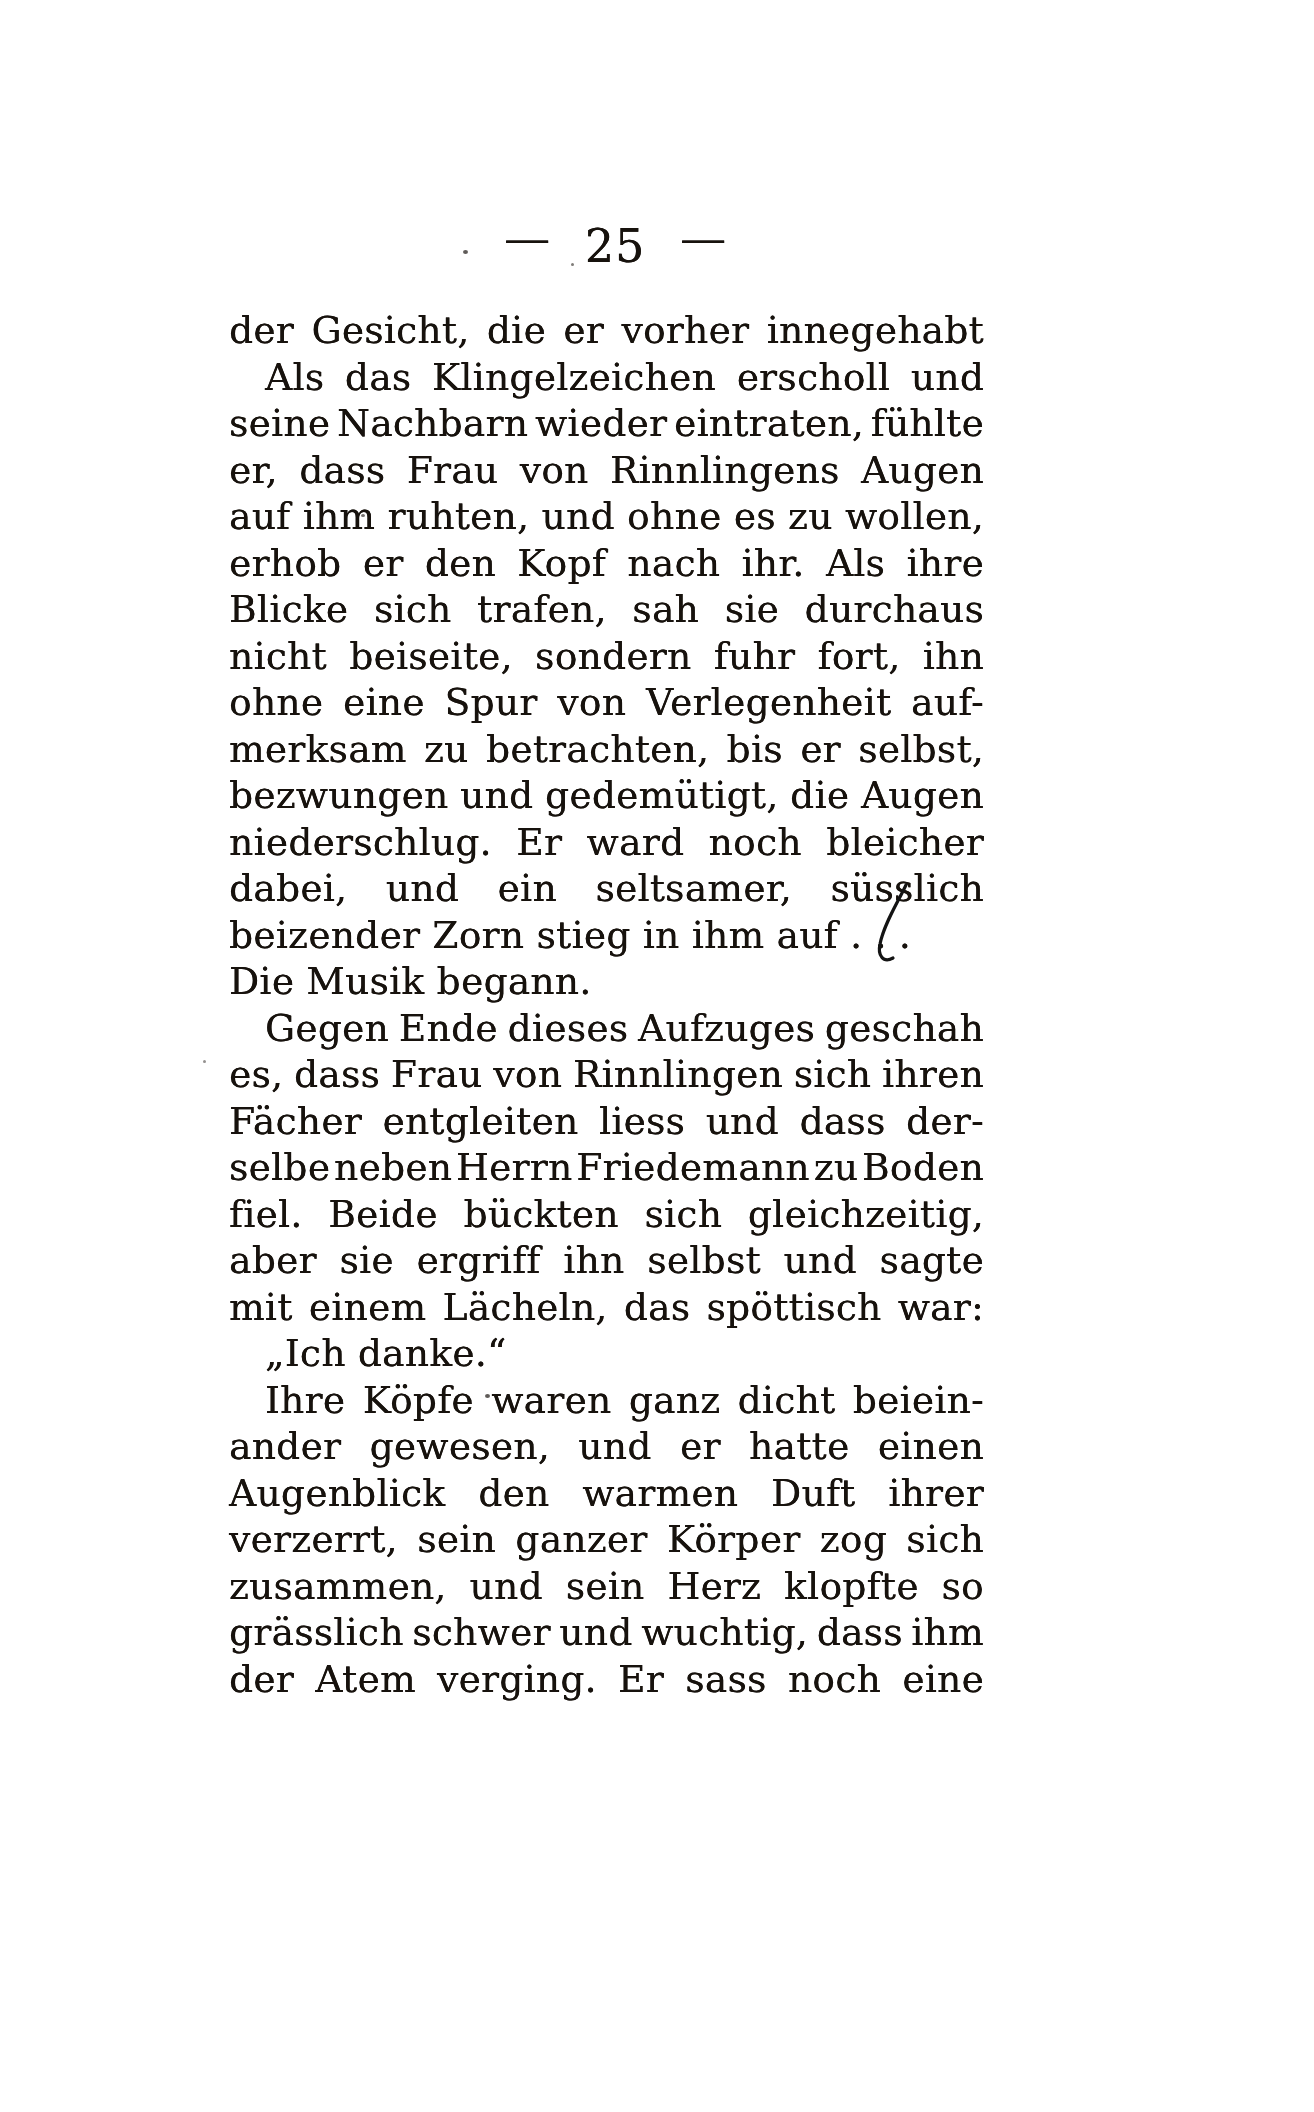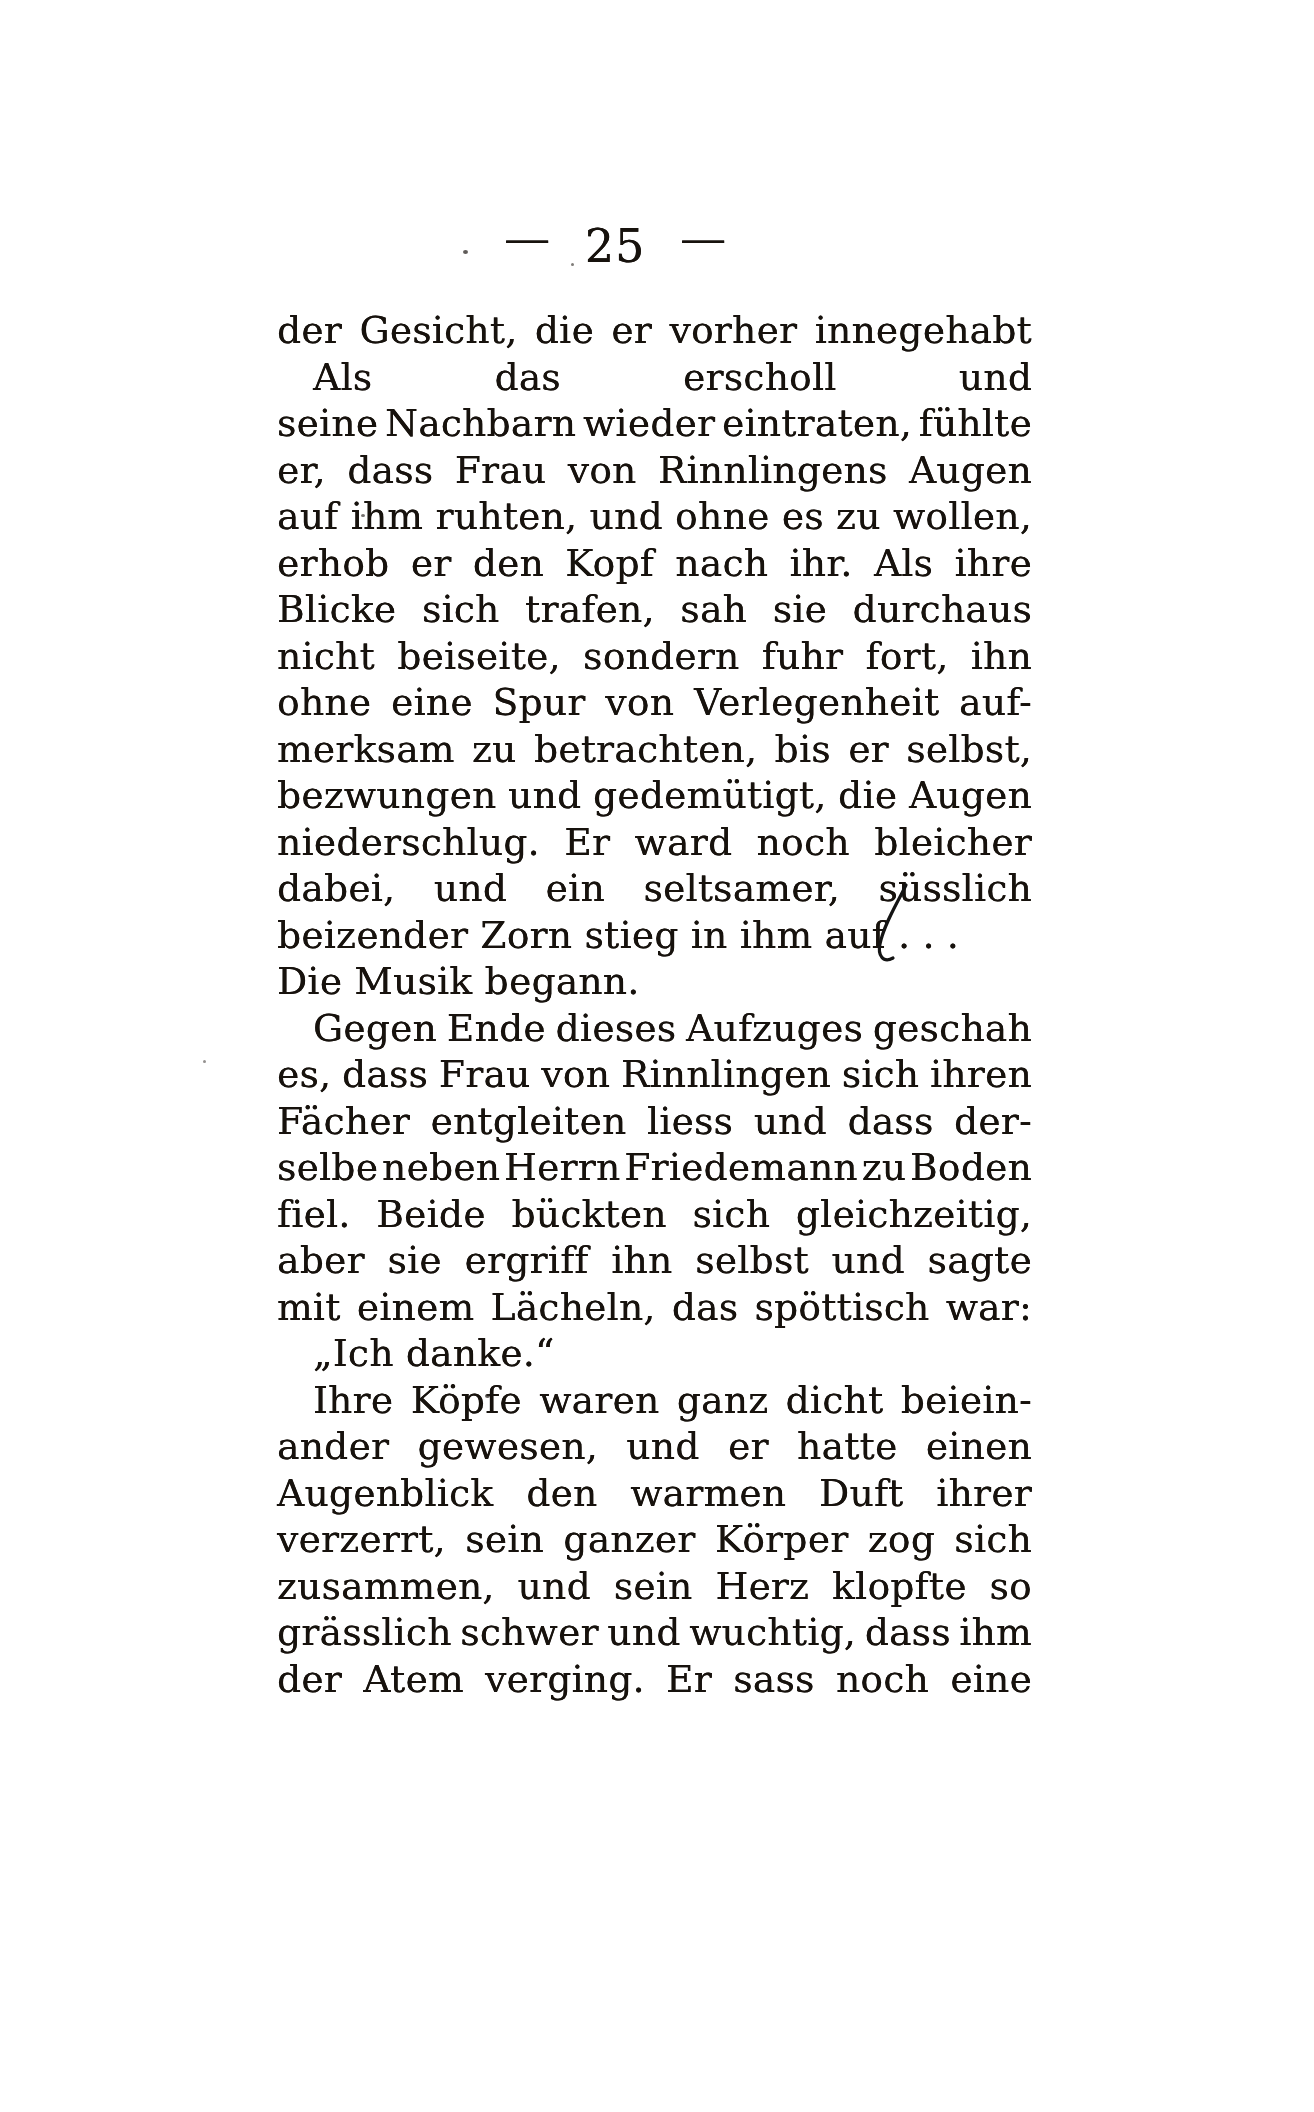--- a/index.html
+++ b/index.html
@@ -18,21 +18,21 @@
     left: 507px; top: 212px; width: 216px; height: 52px;
     display: flex; justify-content: space-between; align-items: center;
     font-size: 46px;
     text-shadow: 0.3px 0 0 currentColor;
   }
   .header .dash { font-size: 40px; transform: scaleX(1.15); }
   .header .pagenum { letter-spacing: 1px; margin-top: 16px; }
 
   .text-block {
     position: absolute;
-    left: 229px; top: 307px; width: 755px; margin-left: 48px;
+    left: 229px; top: 307px; width: 755px;
   }
   .line {
     height: 46.5px; line-height: 46.5px;
     font-size: 37.5px;
     letter-spacing: 0.3px;
     white-space: nowrap;
     text-shadow: 0.25px 0 0 currentColor;
   }
   .line.j { display: flex; justify-content: space-between; }
   .line.j span { white-space: nowrap; }
@@ -65,20 +65,21 @@
         <span>der</span>
         <span>Gesicht,</span>
         <span>die</span>
         <span>er</span>
         <span>vorher</span>
         <span>innegehabt</span>
       </div>
       <div class="line j indent">
         <span>Als</span>
         <span>das</span>
+        <span>Klingelzeichen</span>
         <span>erscholl</span>
         <span>und</span>
       </div>
       <div class="line j">
         <span>seine</span>
         <span>Nachbarn</span>
         <span>wieder</span>
         <span>eintraten,</span>
         <span>fühlte</span>
       </div>

